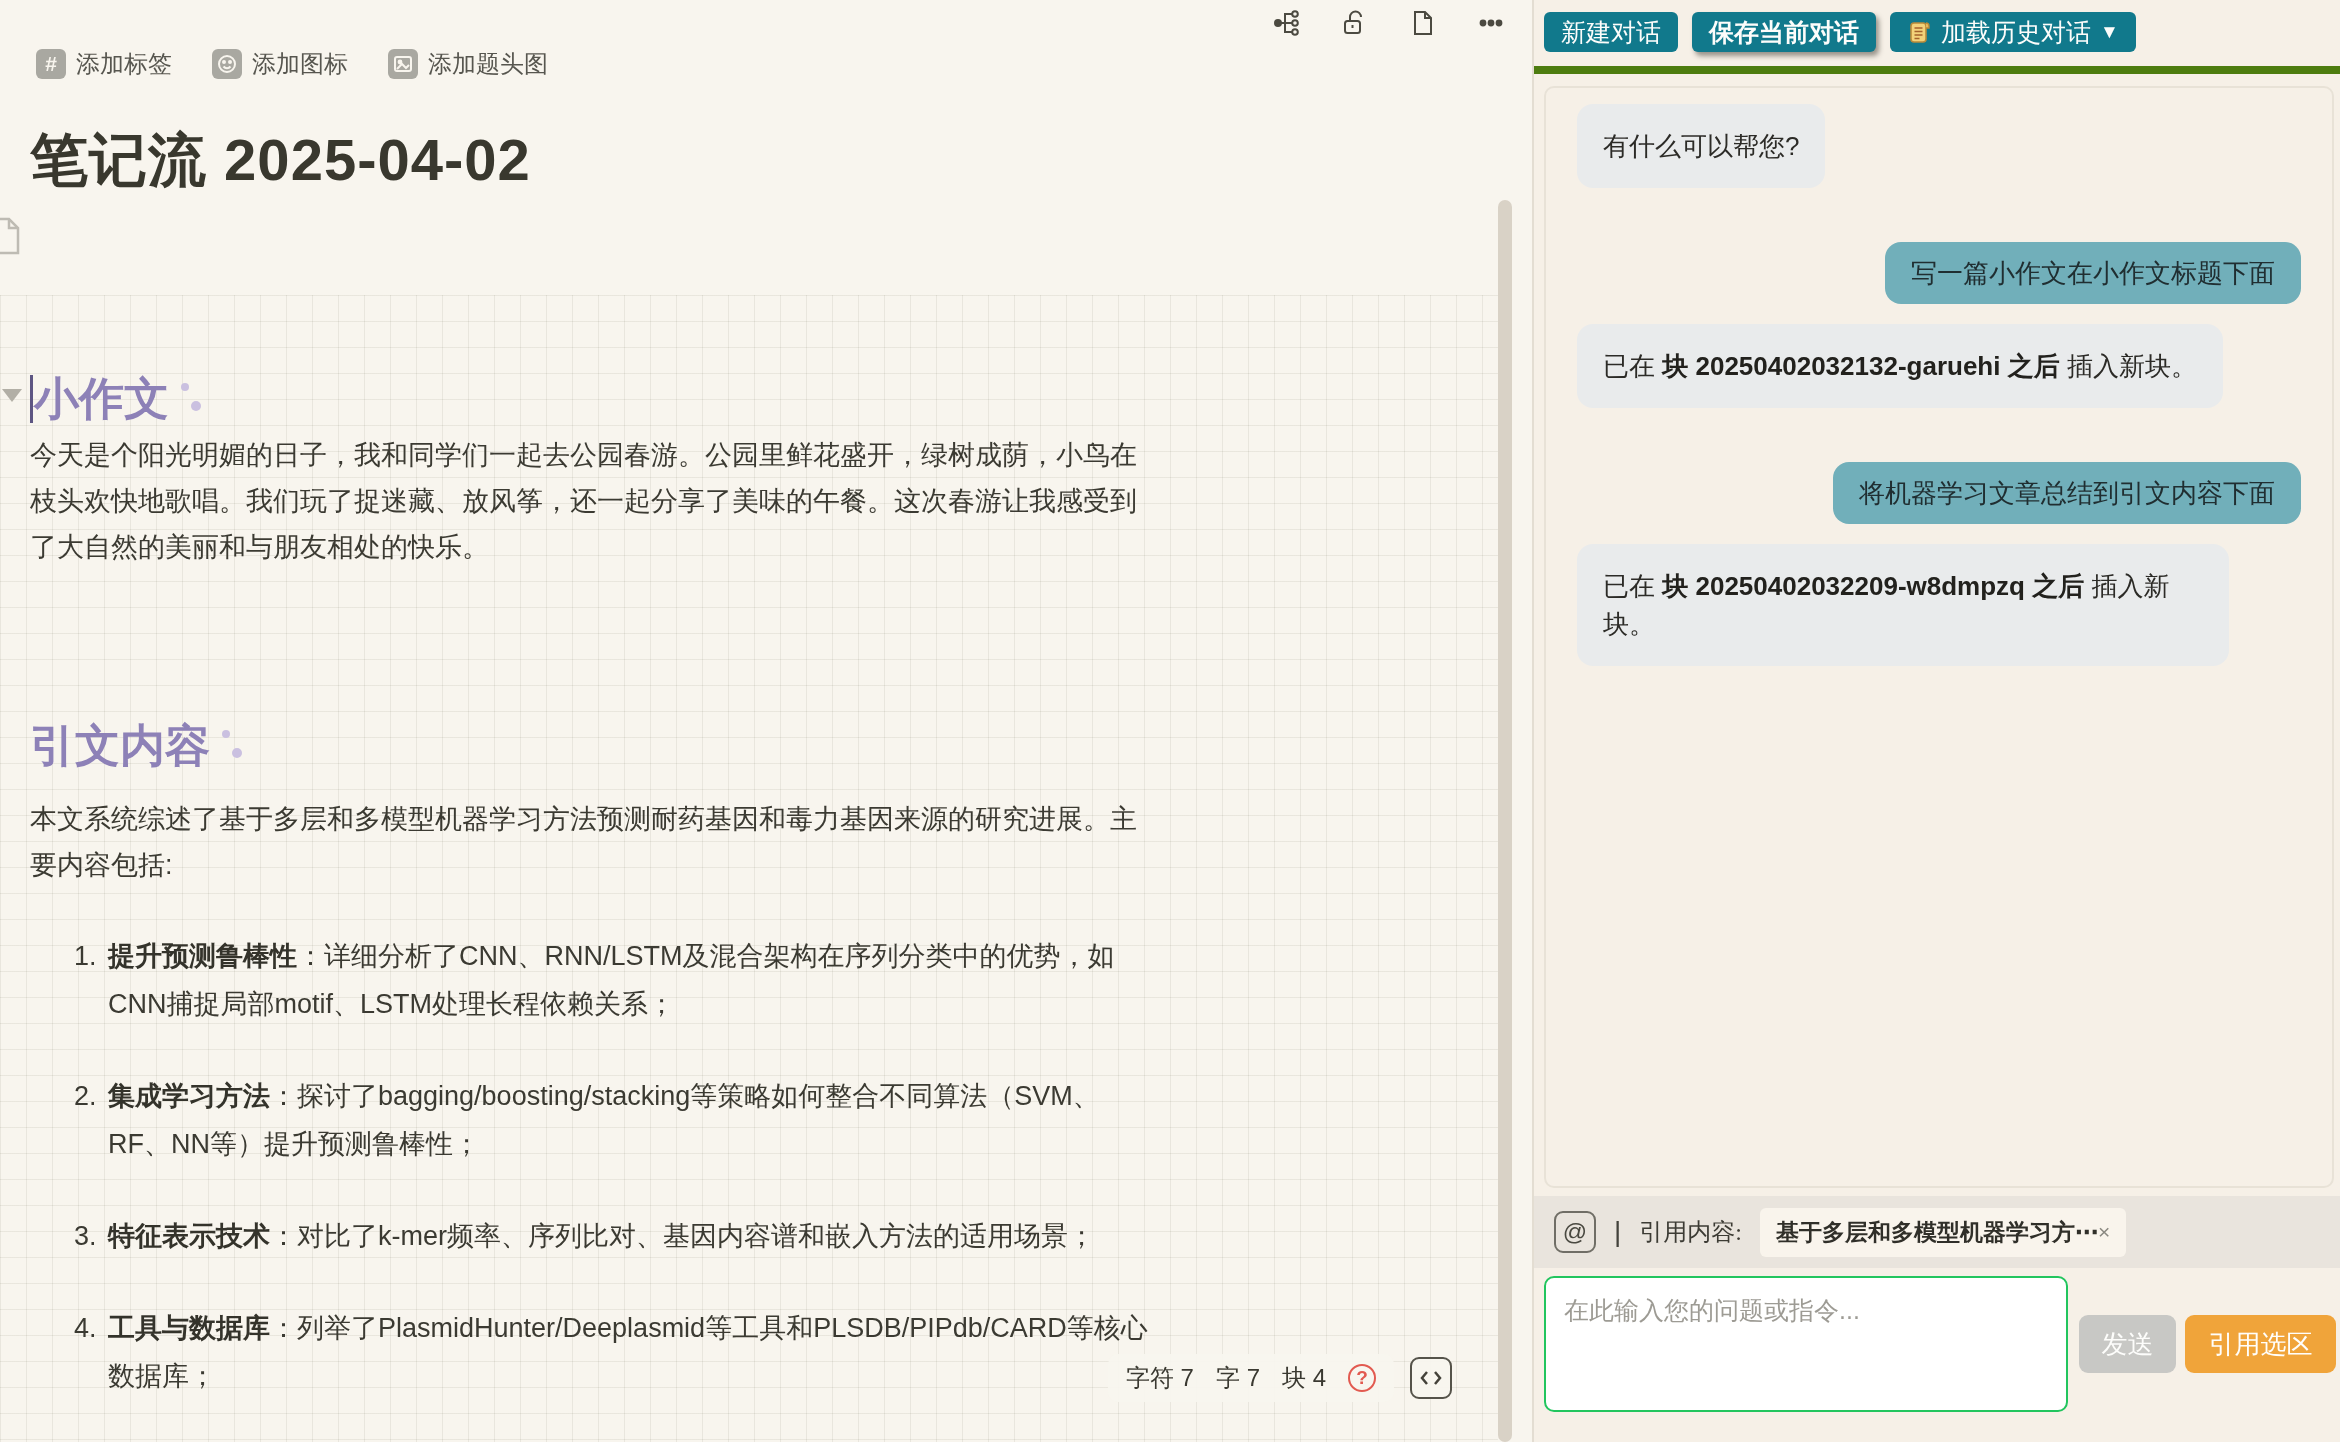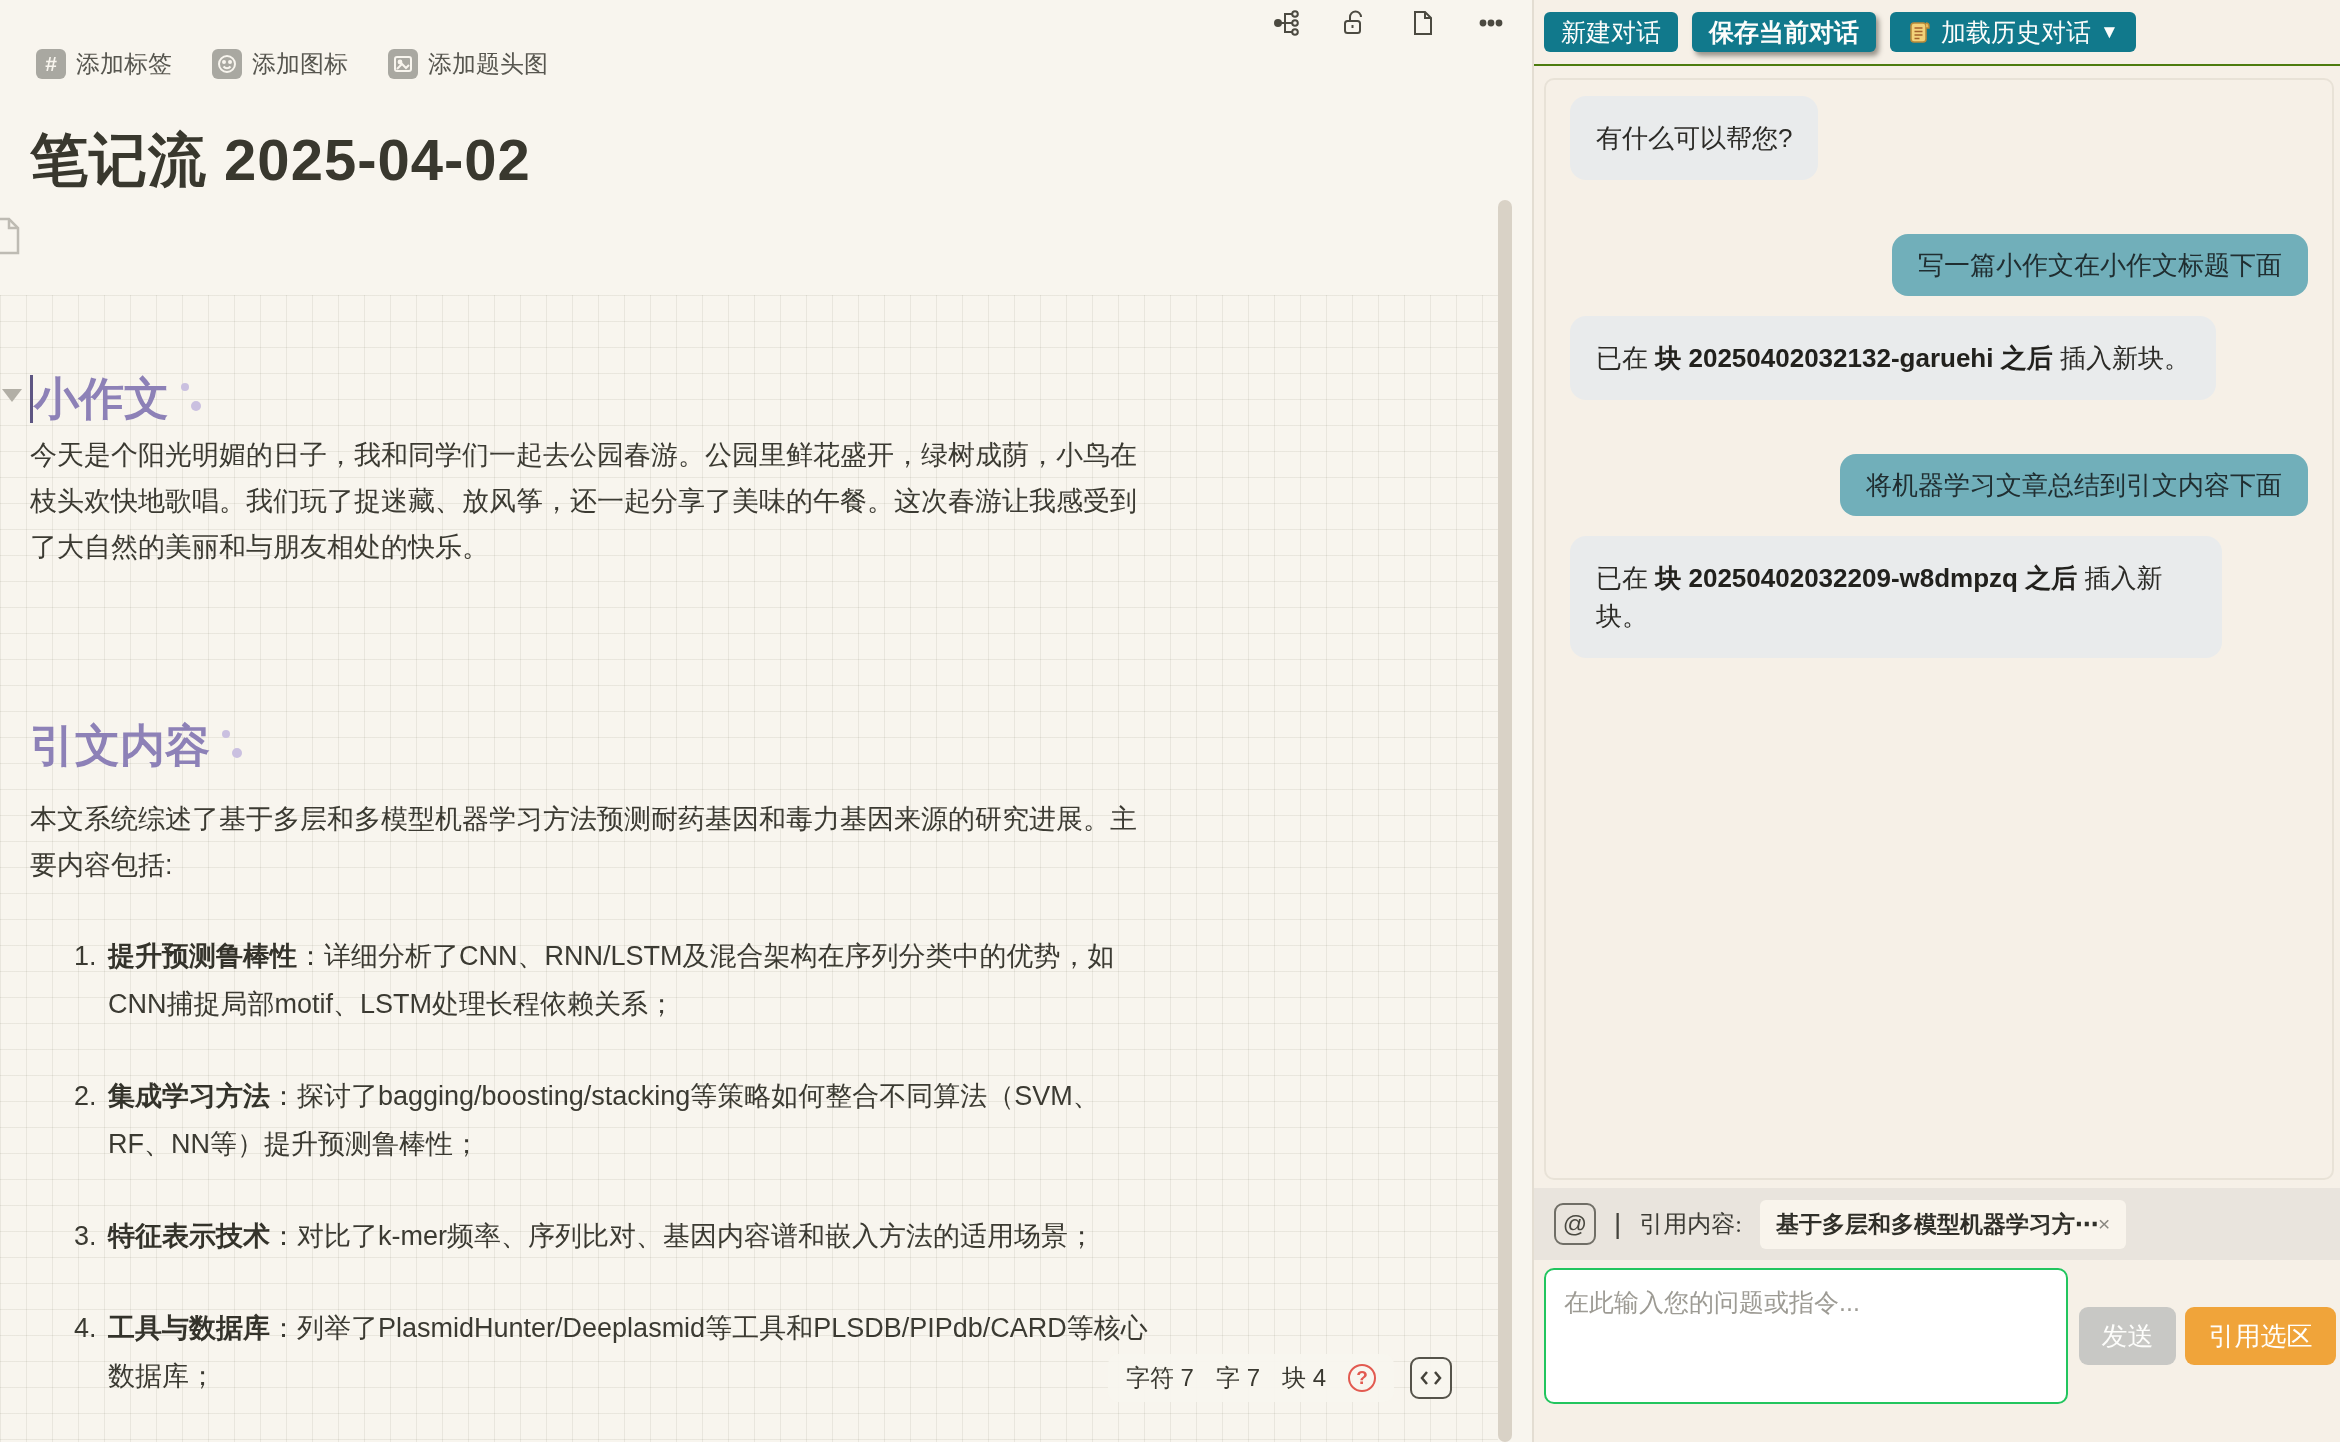--- a/index.html
+++ b/index.html
@@ -53,27 +53,27 @@
   .counter-pill { display:flex; align-items:center; gap:22px; background:rgba(248,245,238,.95); border-radius:10px; padding:8px 18px; font-size:24px; color:#3a3931; }
   .q-circle { width:28px; height:28px; border:2px solid #e25a50; border-radius:50%; color:#e25a50; font-size:19px; font-weight:700; display:flex; align-items:center; justify-content:center; cursor:pointer; }
   .code-btn { width:42px; height:42px; border:2.5px solid #55534a; border-radius:9px; background:rgba(248,245,238,.95); display:flex; align-items:center; justify-content:center; cursor:pointer; }
   .code-btn svg { stroke:#44423a; fill:none; stroke-width:2.5; }
 
   .editor-scrollbar { position:absolute; left:1498px; top:200px; width:14px; bottom:0; background:#d9d2c6; border-radius:7px; }
   .panel-divider { position:absolute; left:1532px; top:0; width:2px; height:1442px; background:#e3ddd2; }
 
   
   .chat { position:absolute; left:1534px; top:0; width:806px; height:1442px; background:#f6f0e7; }
-  .chat-toolbar { display:flex; gap:14px; padding:12px 8px 0 10px; height:66px; border-bottom:2px solid #4d7c0f; }
+  .chat-toolbar { display:flex; gap:14px; padding:12px 8px 0 10px; height:74px; border-bottom:8px solid #4d7c0f; }
   .chat-btn { height:40px; border:none; border-radius:6px; background:#11798c; color:#fdfdfb; font-size:25px; padding:0 17px; display:flex; align-items:center; gap:9px; cursor:pointer; font-family:inherit; }
   .chat-btn.save { font-weight:700; box-shadow:3px 4px 5px rgba(60,55,45,.5); }
   .scroll-ic { display:inline-flex; }
   .dd-caret { font-size:19px; }
 
-  .chat-messages { margin:12px 6px 0 10px; height:1102px; border:2px solid #e8e2d7; border-radius:10px; padding:16px 24px; display:flex; flex-direction:column; gap:20px; overflow:hidden; background:#f6f0e7; }
+  .chat-messages { margin:12px 6px 0 10px; height:1102px; border:2px solid #e8e2d7; border-radius:10px; padding:16px 31px; display:flex; flex-direction:column; gap:20px; overflow:hidden; background:#f6f0e7; }
   .msg { font-size:26px; line-height:38px; width:fit-content; }
   .msg-a { align-self:flex-start; background:#e9ebec; color:#2c2b27; border-radius:16px; padding:23px 26px; max-width:652px; }
   .msg-a b { font-weight:700; color:#22211d; }
   .msg-u { align-self:flex-end; background:#71afba; color:#202e31; border-radius:16px; padding:12px 26px; margin-top:34px; max-width:640px; }
 
   .ref-bar { margin-top:8px; height:72px; background:#e9e4dd; display:flex; align-items:center; padding:0 20px; gap:18px; }
   .at-btn { width:42px; height:42px; border:2.5px solid #706e66; border-radius:9px; background:transparent; color:#4a4941; font-size:24px; display:flex; align-items:center; justify-content:center; cursor:pointer; font-family:inherit; }
   .ref-sep { color:#43423c; font-size:28px; font-weight:300; }
   .ref-label { font-size:24px; color:#3c3b34;font-family:Liberation Serif, serif; }
   .ref-chip { background:#f9f4ec; border-radius:6px; padding:9px 16px; display:flex; align-items:center; cursor:default; }

